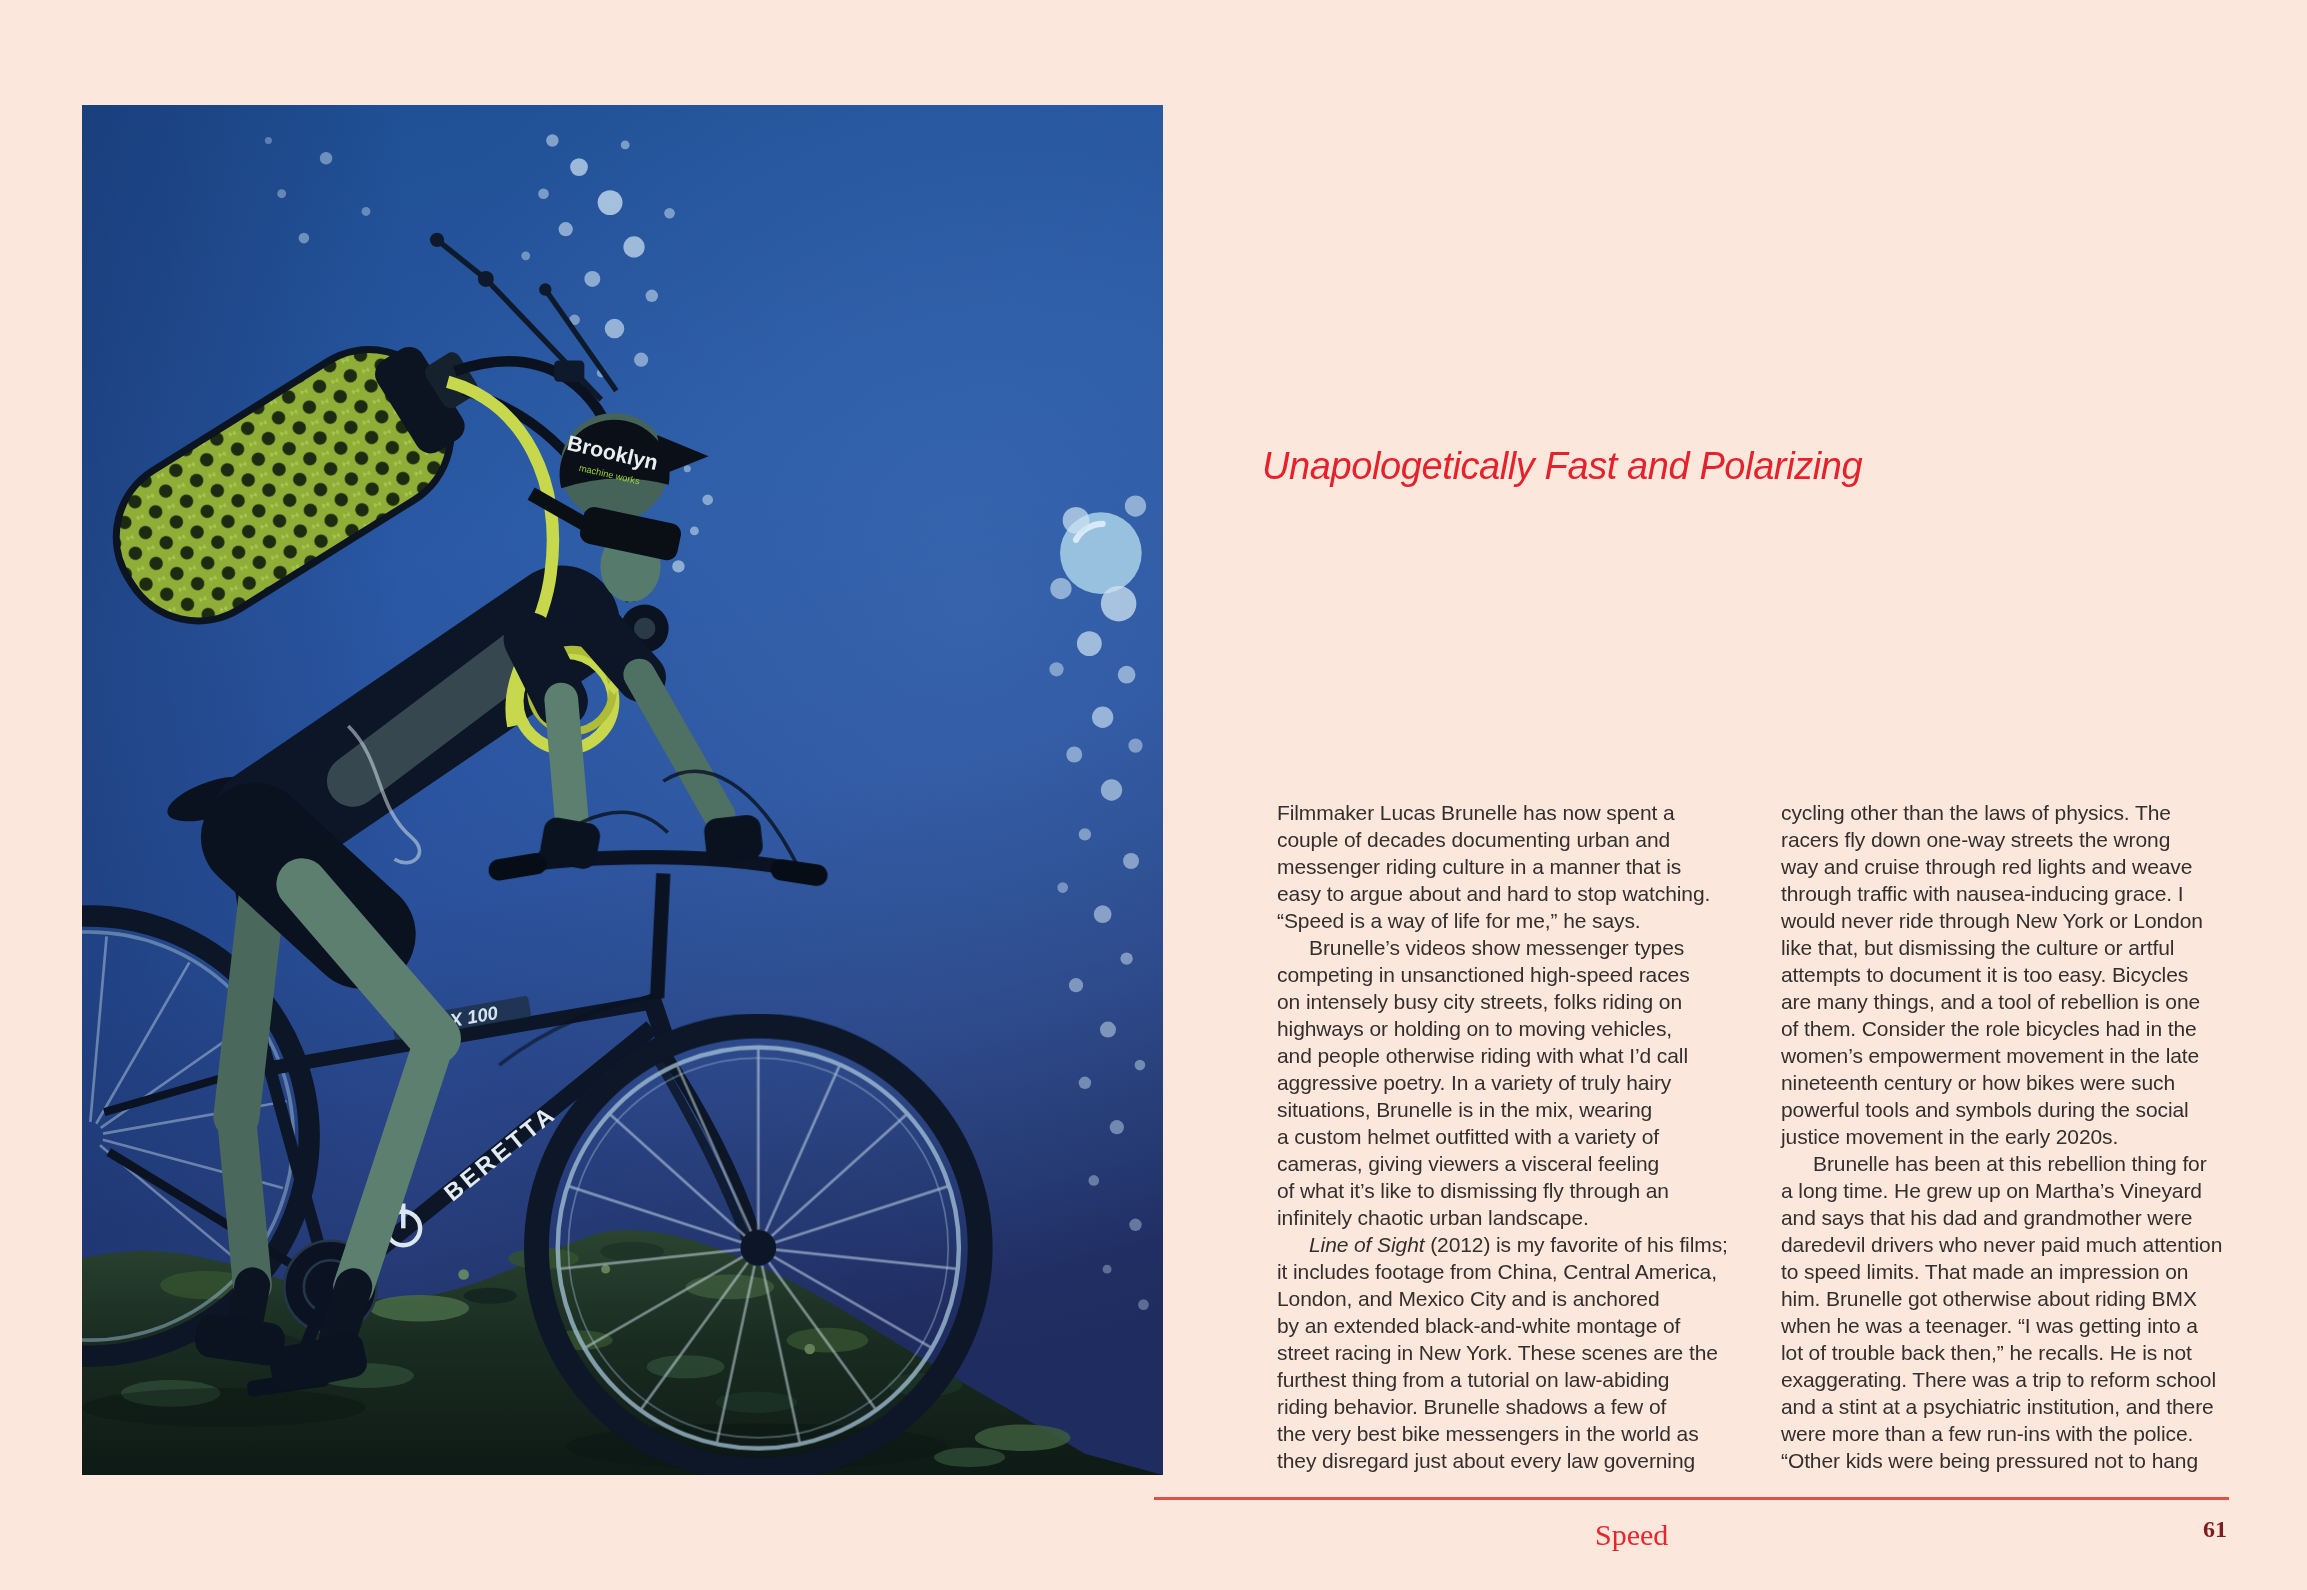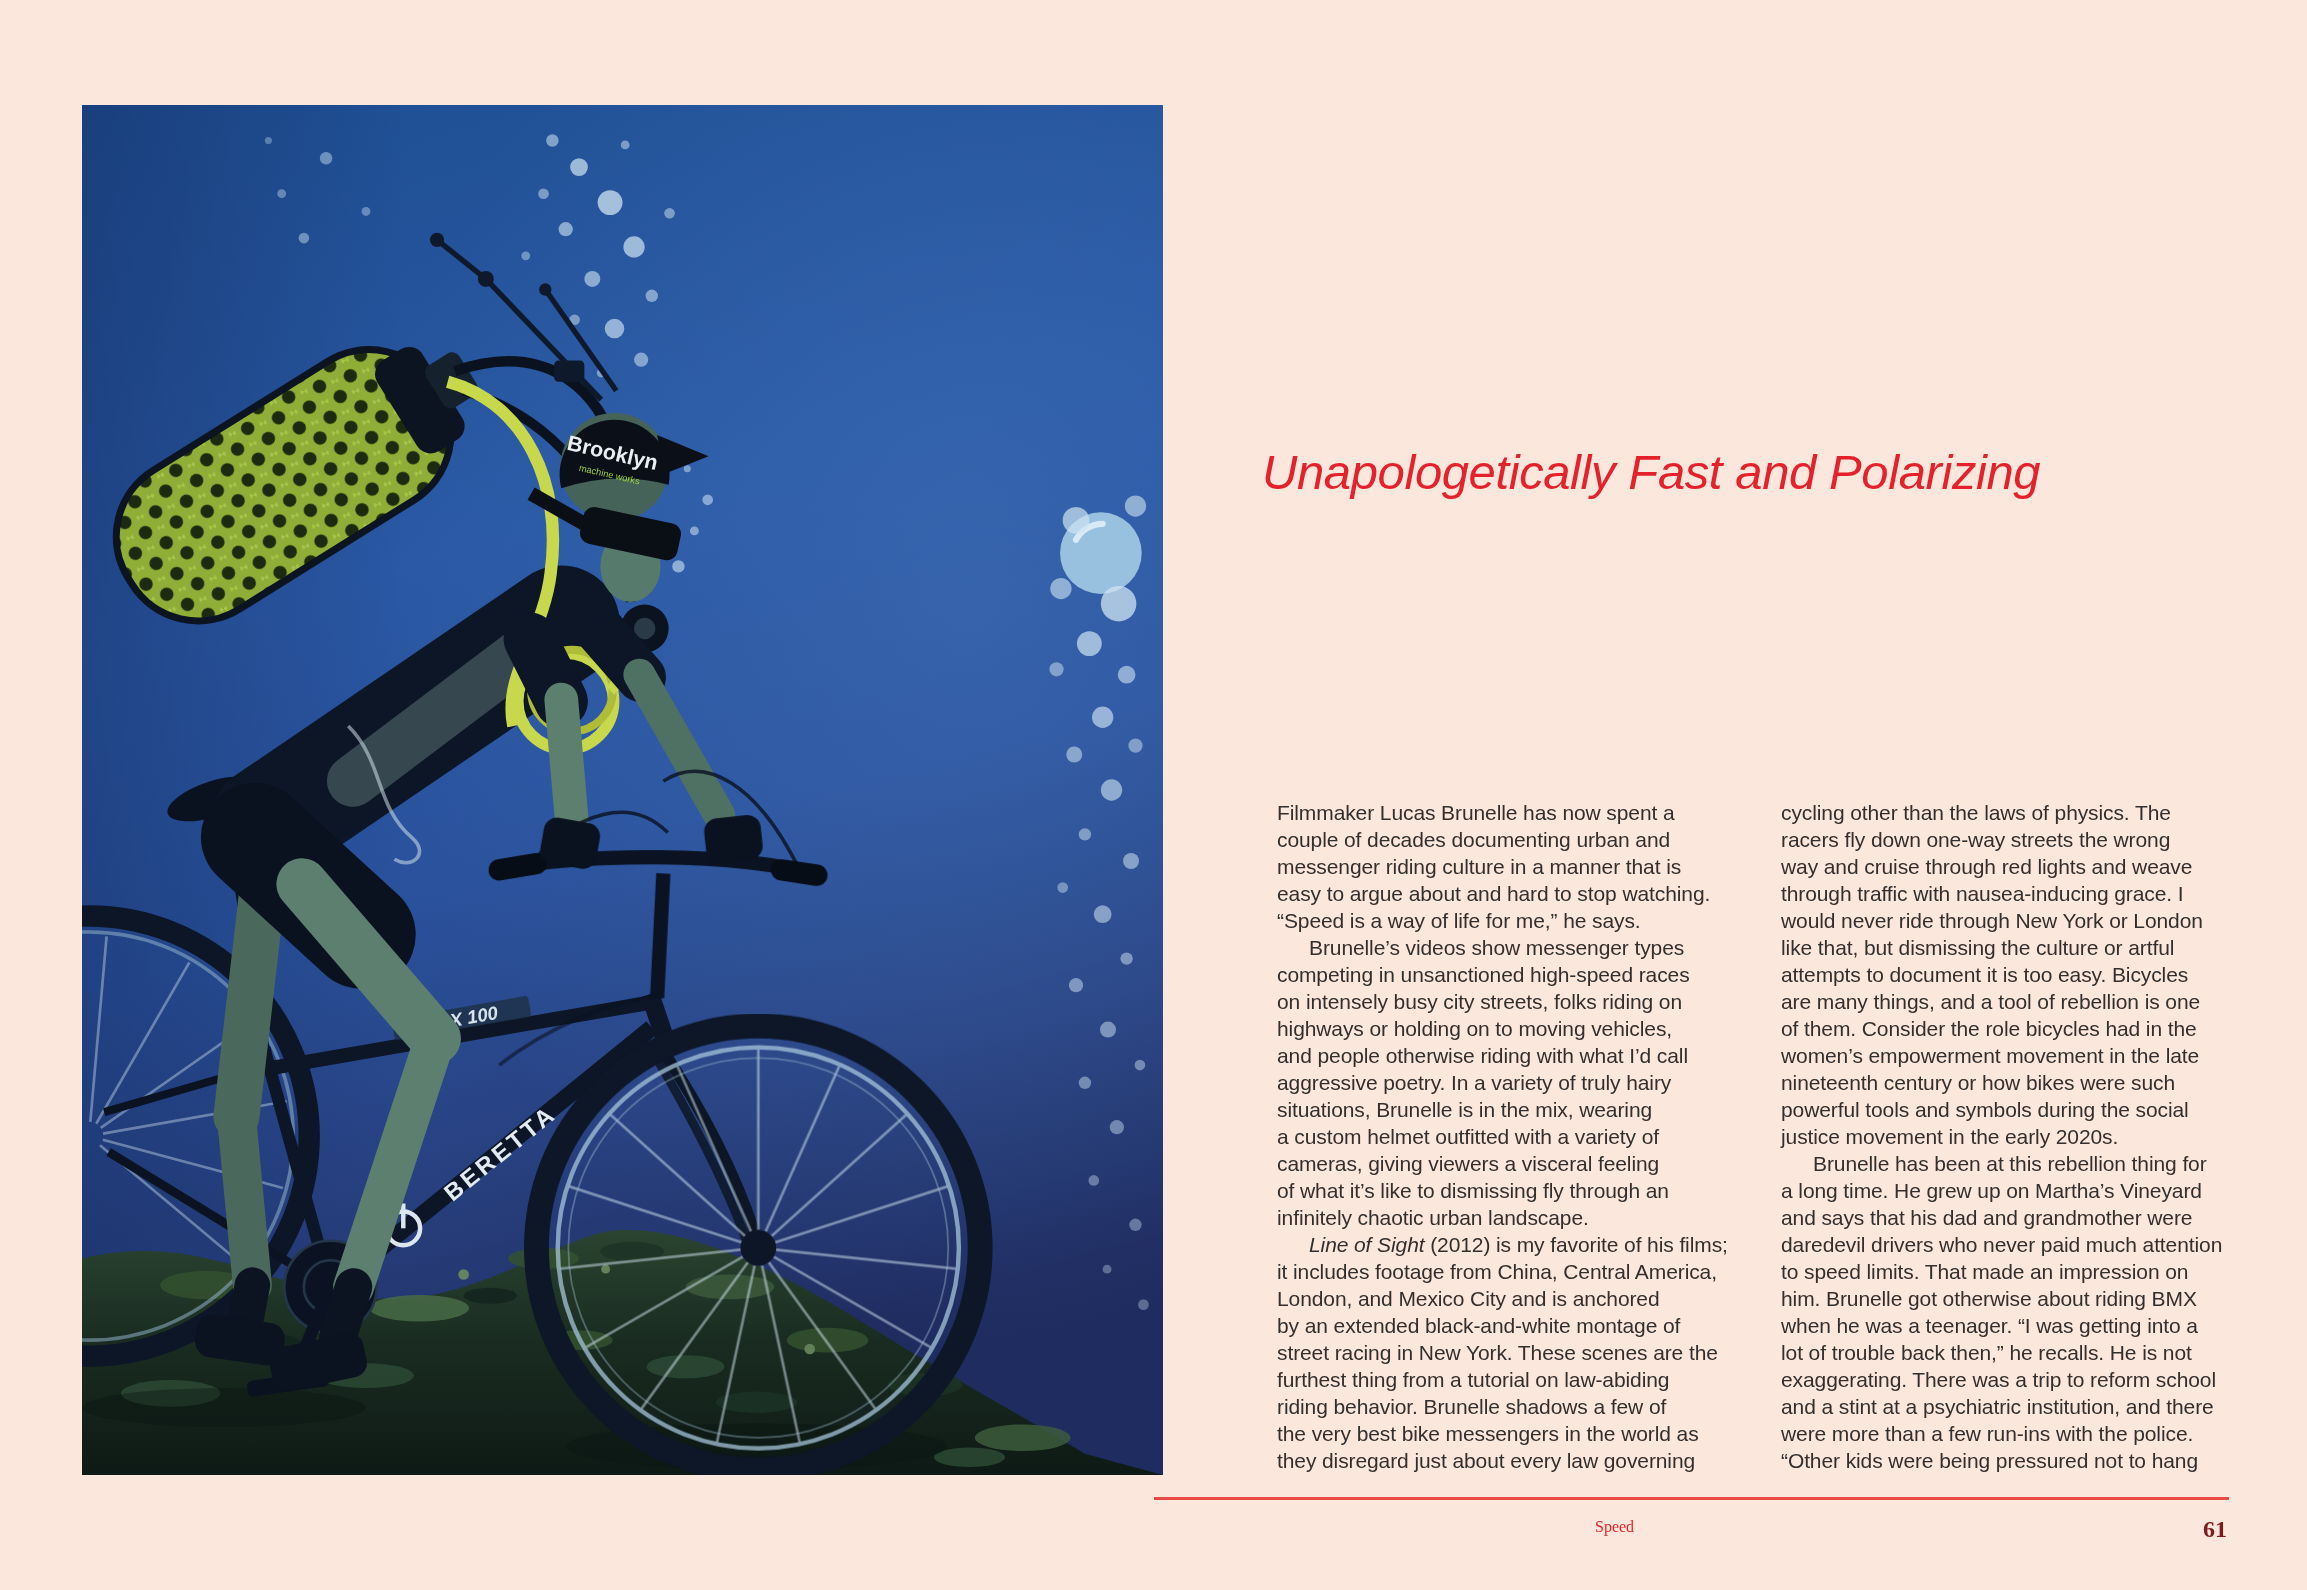--- a/index.html
+++ b/index.html
@@ -2,30 +2,30 @@
 <html style="font-size:14px"><head>
 <meta charset="utf-8">
 <style>
   html,body{margin:0;padding:0;background:#fce7dc;}
   .spread{position:relative;width:2307px;height:1591px;background:#fce7dc;overflow:hidden;
           font-family:"Liberation Sans",sans-serif;}
   .photo-frame{position:absolute;left:82px;top:105px;width:1081px;height:1370px;}
   .photo-frame svg{display:block;width:100%;height:100%;}
   .headline-title{position:absolute;left:1259px;top:319px;margin:0;font-size:103px;line-height:1;
           font-weight:bold;letter-spacing:-1.8px;color:#e5212b;white-space:nowrap;}
-  .headline-sub{position:absolute;left:1262px;top:446px;margin:0;font-size:49px;line-height:1.1;
+  .headline-sub{position:absolute;left:1262px;top:446px;margin:0;font-size:38px;line-height:1.1;
           font-style:italic;font-weight:normal;color:#e5212b;white-space:nowrap;letter-spacing:-0.4px;}
   .columns{position:absolute;left:1261px;top:799px;display:flex;gap:35px;margin-left:16px;}
   .col{width:469px;flex:none;}
   .line{font-size:21px;line-height:27px;color:#332f2e;white-space:nowrap;letter-spacing:-0.1px;}
   .line.ind{padding-left:32px;}
   .line em{font-style:italic;}
   .footer-rule{position:absolute;left:1154px;top:1497px;width:1075px;height:2.7px;background:#e94b47;}
   .footer-title{position:absolute;left:1595px;top:1518px;font-family:"Liberation Serif",serif;
-          font-size:16px;color:#e7252c;}
+          font-size:30px;color:#e7252c;}
   .footer-page{position:absolute;left:2203px;top:1516px;font-family:Liberation Serif, serif;
           font-size:24px;font-weight:bold;color:#7f1d1d;}
 </style>
 </head>
 <body>
 
 <div class="spread">
 
   <div class="photo-frame">
     <svg viewBox="0 0 1218 1544" preserveAspectRatio="none">

